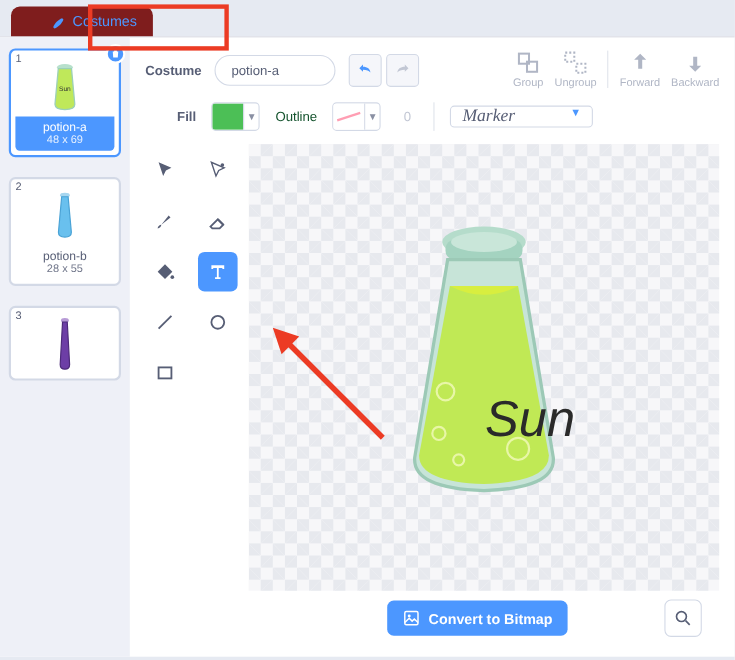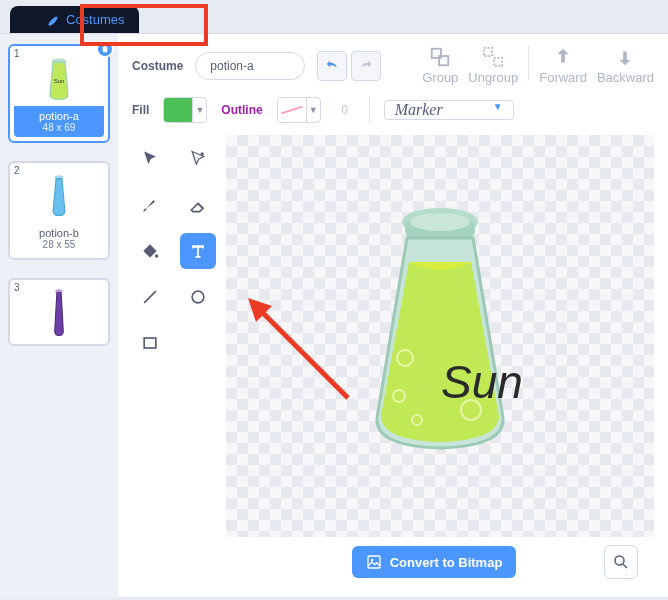--- a/index.html
+++ b/index.html
@@ -1,21 +1,21 @@
 <!DOCTYPE html>
 <html><head>
 <meta charset="utf-8">
 <style>
 * { box-sizing: border-box; margin: 0; padding: 0; font-family: -apple-system, BlinkMacSystemFont, "Segoe UI", Helvetica, Arial, sans-serif; }
 body { background: #e6eaf2; width: 668px; height: 600px; overflow: hidden; position: relative; }
 
 
 .tabs { display: flex; background: #e6eaf2; padding: 6px 10px 0 10px; gap: 6px; align-items: flex-end; }
 .tab { display: flex; align-items: center; gap: 6px; padding: 6px 14px; border-radius: 8px 8px 0 0; background: #e0e4ec; color: #575e75; font-size: 13px; cursor: pointer; }
-.tab.active { background: #0f172a; color: #4c97ff; padding-left: 36px; }
+.tab.active { background: #7f1d1d; color: #4c97ff; padding-left: 36px; }
 .tab .icon { width: 14px; height: 14px; }
 
 .highlight-box { position: absolute; border: 4px solid #ec3b24; top: 4px; left: 80px; width: 128px; height: 42px; pointer-events: none; z-index: 50; }
 
 
 .main { display: flex; height: calc(100% - 36px); background: #fff; border-top: 1px solid #d9dbe3; }
 
 
 .thumbs { width: 118px; background: #eef0f7; padding: 10px 8px; display: flex; flex-direction: column; gap: 18px; position: relative; }
 .thumb { position: relative; background: #fff; border: 2px solid #d3d9e6; border-radius: 6px; padding: 4px; cursor: pointer; }
@@ -31,30 +31,30 @@
 .editor { flex: 1; display: flex; flex-direction: column; padding: 12px 14px 10px 14px; gap: 12px; }
 
 
 .row1 { display: flex; align-items: center; gap: 12px; }
 .costume-label { color: #575e75; font-size: 12px; font-weight: 600; }
 .costume-input { border: 1px solid #d3d9e6; border-radius: 18px; padding: 6px 14px; font-size: 12px; color: #575e75; width: 110px; }
 .row1 .spacer { flex: 1; }
 .undo-redo { display: flex; gap: 4px; }
 .small-btn { width: 30px; height: 30px; border: 1px solid #d3d9e6; border-radius: 4px; background: #f5f6fa; display: flex; align-items: center; justify-content: center; cursor: pointer; }
 .actions { display: flex; gap: 10px; }
-.action-col { display: flex; flex-direction: column; align-items: center; gap: 2px; color: #b0b6c5; font-size: 13px; }
+.action-col { display: flex; flex-direction: column; align-items: center; gap: 2px; color: #b0b6c5; font-size: 10px; }
 .action-col .icon { width: 22px; height: 22px; color: #b0b6c5; }
 
 
-.row2 { display: flex; align-items: center; gap: 14px; }
+.row2 { display: flex; align-items: center; gap: 14px; margin-left: 29px; }
 .fill-label { color: #575e75; font-size: 12px; font-weight: 600; }
 .swatch-group { display: flex; border: 1px solid #d3d9e6; border-radius: 4px; overflow: hidden; }
 .swatch { width: 28px; height: 24px; }
 .swatch-caret { width: 14px; height: 24px; display: flex; align-items: center; justify-content: center; color: #8a90a3; font-size: 9px; border-left: 1px solid #d3d9e6; }
-.outline-label { color: #a21caf; font-size: 12px; font-weight: 700; }
+.outline-label { color: #14532d; font-size: 12px; font-weight: 400; }
 .outline-swatch { width: 28px; height: 24px; background: #fff; position: relative; }
 .outline-swatch::after { content: ""; position: absolute; left: 3px; top: 11px; width: 22px; height: 2px; background: #ff9eb3; transform: rotate(-18deg); }
 .outline-num { color: #c2c7d4; font-size: 12px; width: 20px; text-align: center; }
 .font-select { display: flex; justify-content: space-between; border: 1px solid #d3d9e6; border-radius: 4px; padding: 0 10px; width: 130px; cursor: pointer; }
 .font-select .name { font-family: "Brush Script MT", cursive; font-size: 16px; color: #575e75; font-style: italic; }
 .font-select .caret { color: #4c97ff; font-size: 10px; }
 
 
 .tool-area { display: flex; flex: 1; gap: 10px; min-height: 0; }
 .tools { display: grid; grid-template-columns: 36px 36px; grid-auto-rows: 36px; gap: 10px 12px; align-content: start; padding: 6px 0; }

